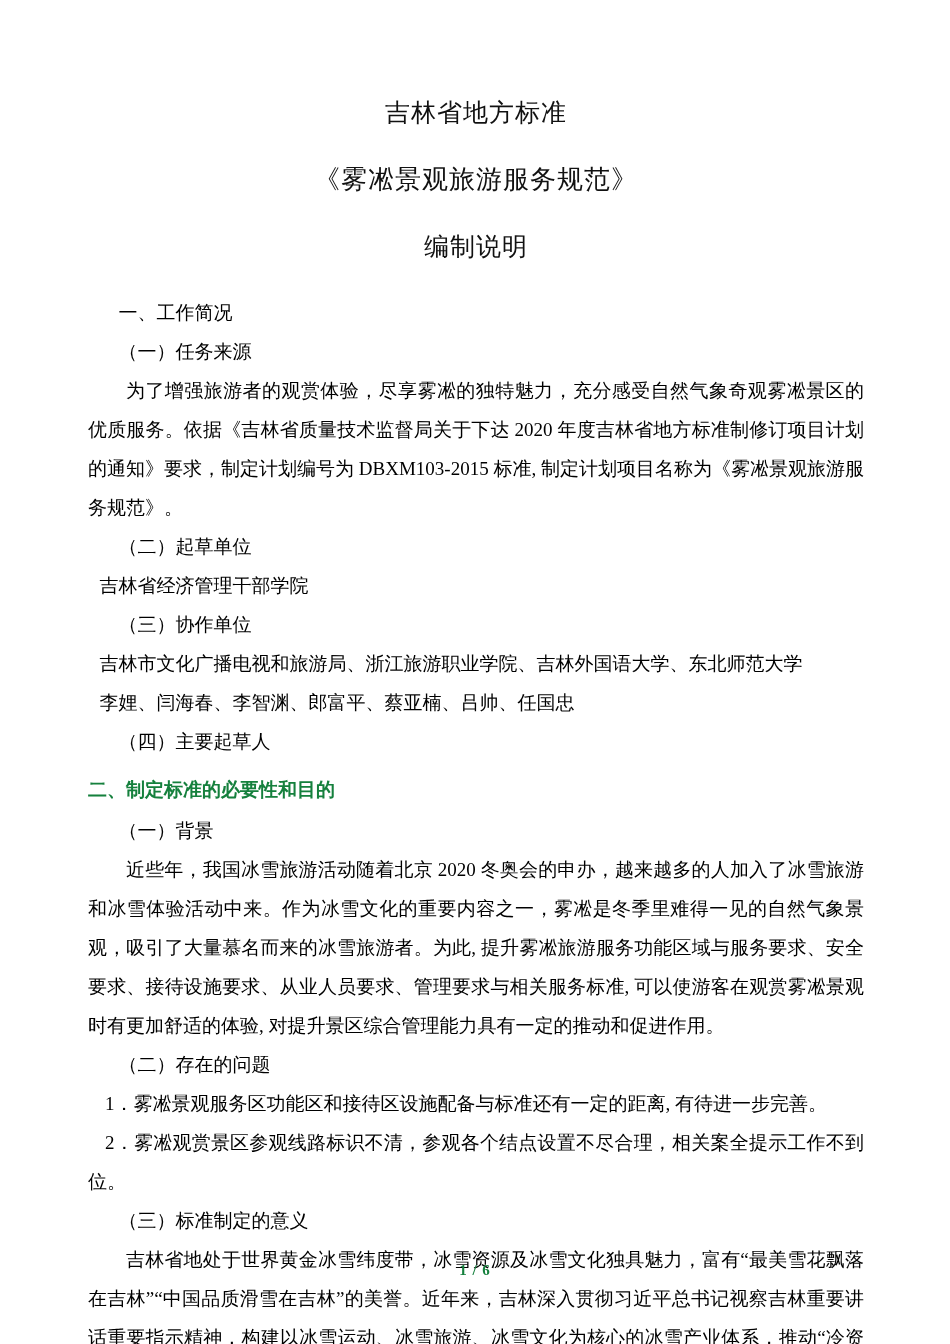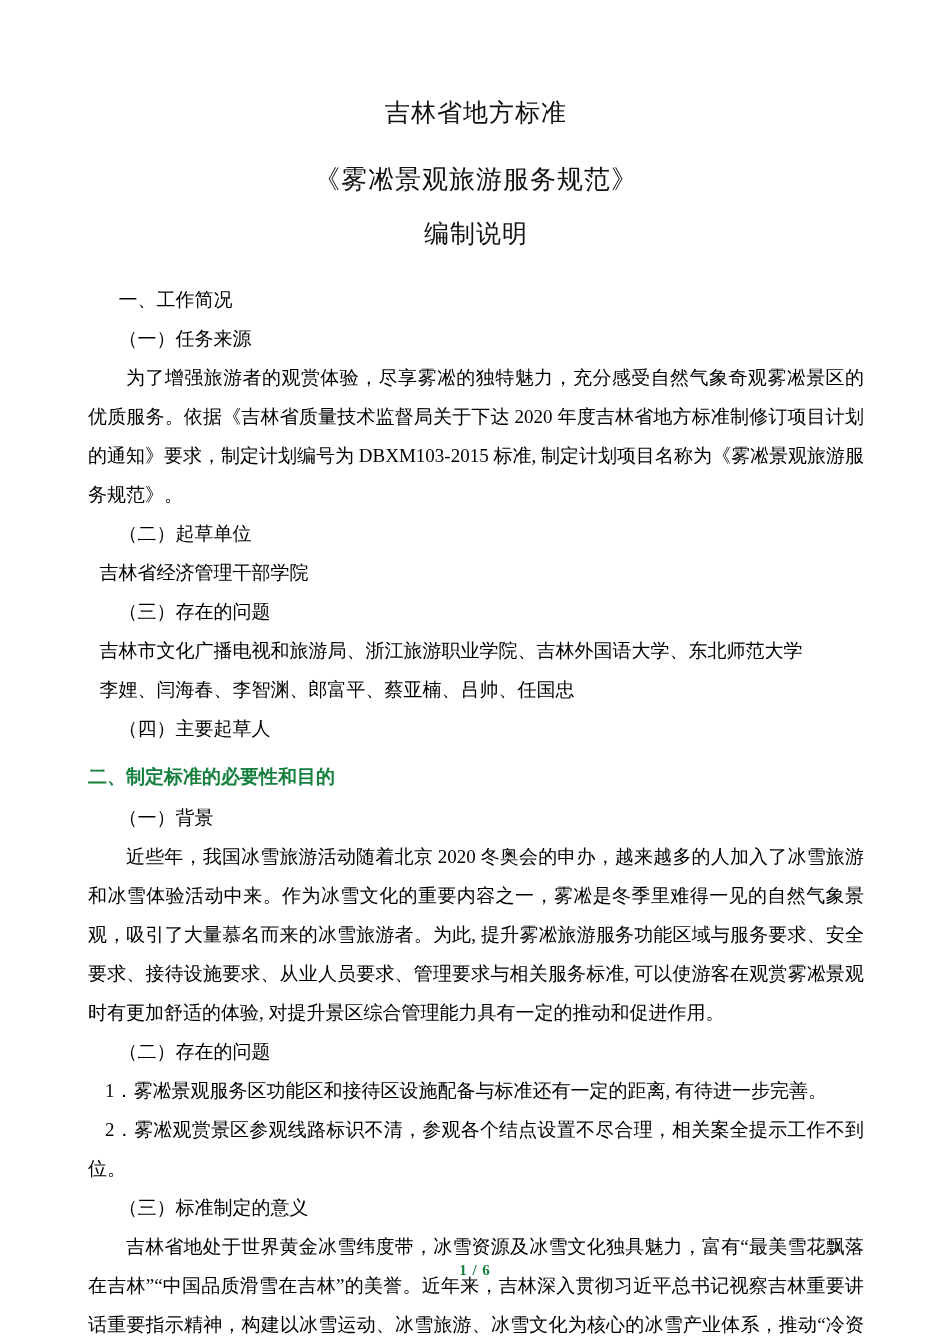--- a/index.html
+++ b/index.html
@@ -35,21 +35,21 @@
   
   .doc-title {
     font-family: "Liberation Sans", "DejaVu Sans", sans-serif;
     font-size: 25px;
     text-align: center;
     letter-spacing: 1px;
     color: #111;
     line-height: 1.3;
   }
   .title-1 { margin: 0 0 34px 0; }
-  .title-2 { margin: 0 0 21px 0; font-size: 26px; }
+  .title-2 { margin: 0 0 34px 0; font-size: 26px; }
   .title-3 { margin: 0 0 30px 0; text-align: center; }
 
   
   .para {
     font-size: 19px;
     line-height: 39px;
     text-align: justify;
     text-justify: inter-ideograph;
     margin: 0;
     color: #000000;
@@ -94,21 +94,21 @@
     <div class="doc-title title-3">编制说明</div>
 
     <p class="para indent-head">一、工作简况</p>
 
     <p class="para indent-head">（一）任务来源</p>
     <p class="para indent2">为了增强旅游者的观赏体验，尽享雾凇的独特魅力，充分感受自然气象奇观雾凇景区的优质服务。依据《吉林省质量技术监督局关于下达 2020 年度吉林省地方标准制修订项目计划的通知》要求，制定计划编号为 DBXM103-2015 标准, 制定计划项目名称为《雾凇景观旅游服务规范》。</p>
 
     <p class="para indent-head">（二）起草单位</p>
     <p class="para indent-body">吉林省经济管理干部学院</p>
 
-    <p class="para indent-head">（三）存在的问题</p>
+    <p class="para indent-head">（三）协作单位</p>
     <p class="para indent-body">吉林市文化广播电视和旅游局、浙江旅游职业学院、吉林外国语大学、东北师范大学</p>
 
     <p class="para indent-body">李娌、闫海春、李智渊、郎富平、蔡亚楠、吕帅、任国忠</p>
     <p class="para indent-head">（四）主要起草人</p>
 
     <p class="section-head-bold">二、制定标准的必要性和目的</p>
 
     <p class="para indent-head">（一）背景</p>
     <p class="para indent2">近些年，我国冰雪旅游活动随着北京 2020 冬奥会的申办，越来越多的人加入了冰雪旅游和冰雪体验活动中来。作为冰雪文化的重要内容之一，雾凇是冬季里难得一见的自然气象景观，吸引了大量慕名而来的冰雪旅游者。为此, 提升雾凇旅游服务功能区域与服务要求、安全要求、接待设施要求、从业人员要求、管理要求与相关服务标准, 可以使游客在观赏雾凇景观时有更加舒适的体验, 对提升景区综合管理能力具有一定的推动和促进作用。</p>
 

